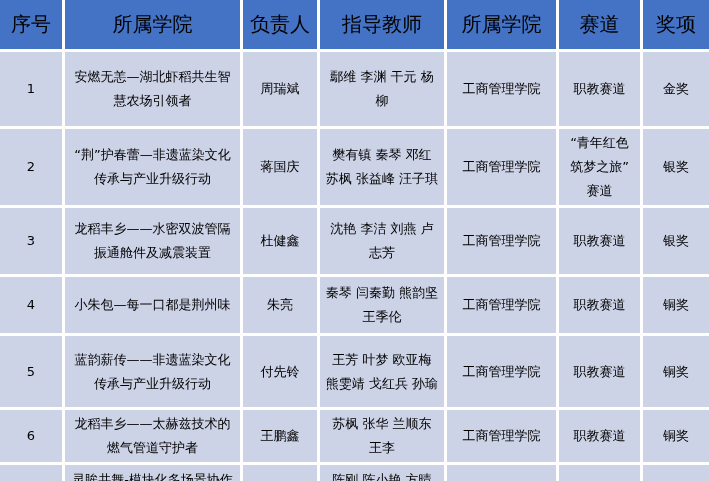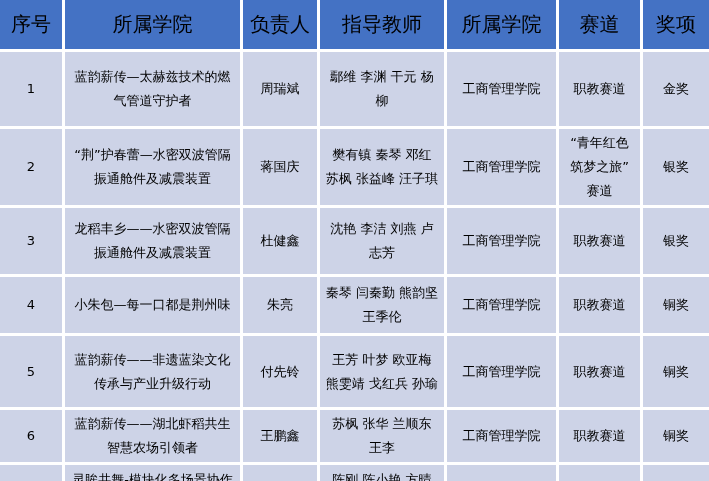--- a/index.html
+++ b/index.html
@@ -78,30 +78,30 @@
         <th>负责人</th>
         <th>指导教师</th>
         <th>所属学院</th>
         <th>赛道</th>
         <th>奖项</th>
       </tr>
     </thead>
     <tbody>
         <tr>
           <td>1</td>
-          <td>蓝韵薪传—太赫兹技术的燃气管道守护者</td>
+          <td>安燃无恙—湖北虾稻共生智慧农场引领者</td>
           <td>周瑞斌</td>
           <td>鄢维 李渊 干元 杨柳</td>
           <td>工商管理学院</td>
           <td>职教赛道</td>
           <td>金奖</td>
         </tr>
         <tr>
           <td>2</td>
-          <td>“荆”护春蕾—水密双波管隔振通舱件及减震装置</td>
+          <td>“荆”护春蕾—非遗蓝染文化传承与产业升级行动</td>
           <td>蒋国庆</td>
           <td>樊有镇 秦琴 邓红 苏枫 张益峰 汪子琪</td>
           <td>工商管理学院</td>
           <td>“青年红色筑梦之旅”赛道</td>
           <td>银奖</td>
         </tr>
         <tr>
           <td>3</td>
           <td>龙稻丰乡——水密双波管隔振通舱件及减震装置</td>
           <td>杜健鑫</td>
@@ -123,21 +123,21 @@
           <td>5</td>
           <td>蓝韵薪传——非遗蓝染文化传承与产业升级行动</td>
           <td>付先铃</td>
           <td>王芳 叶梦 欧亚梅 熊雯靖 戈红兵 孙瑜</td>
           <td>工商管理学院</td>
           <td>职教赛道</td>
           <td>铜奖</td>
         </tr>
         <tr>
           <td>6</td>
-          <td>蓝韵薪传——湖北虾稻共生智慧农场引领者</td>
+          <td>龙稻丰乡——太赫兹技术的燃气管道守护者</td>
           <td>王鹏鑫</td>
           <td>苏枫 张华 兰顺东 王李</td>
           <td>工商管理学院</td>
           <td>职教赛道</td>
           <td>铜奖</td>
         </tr>
         <tr>
           <td>7</td>
           <td>灵眸共舞-模块化多场景协作机器人</td>
           <td>李澳</td>

